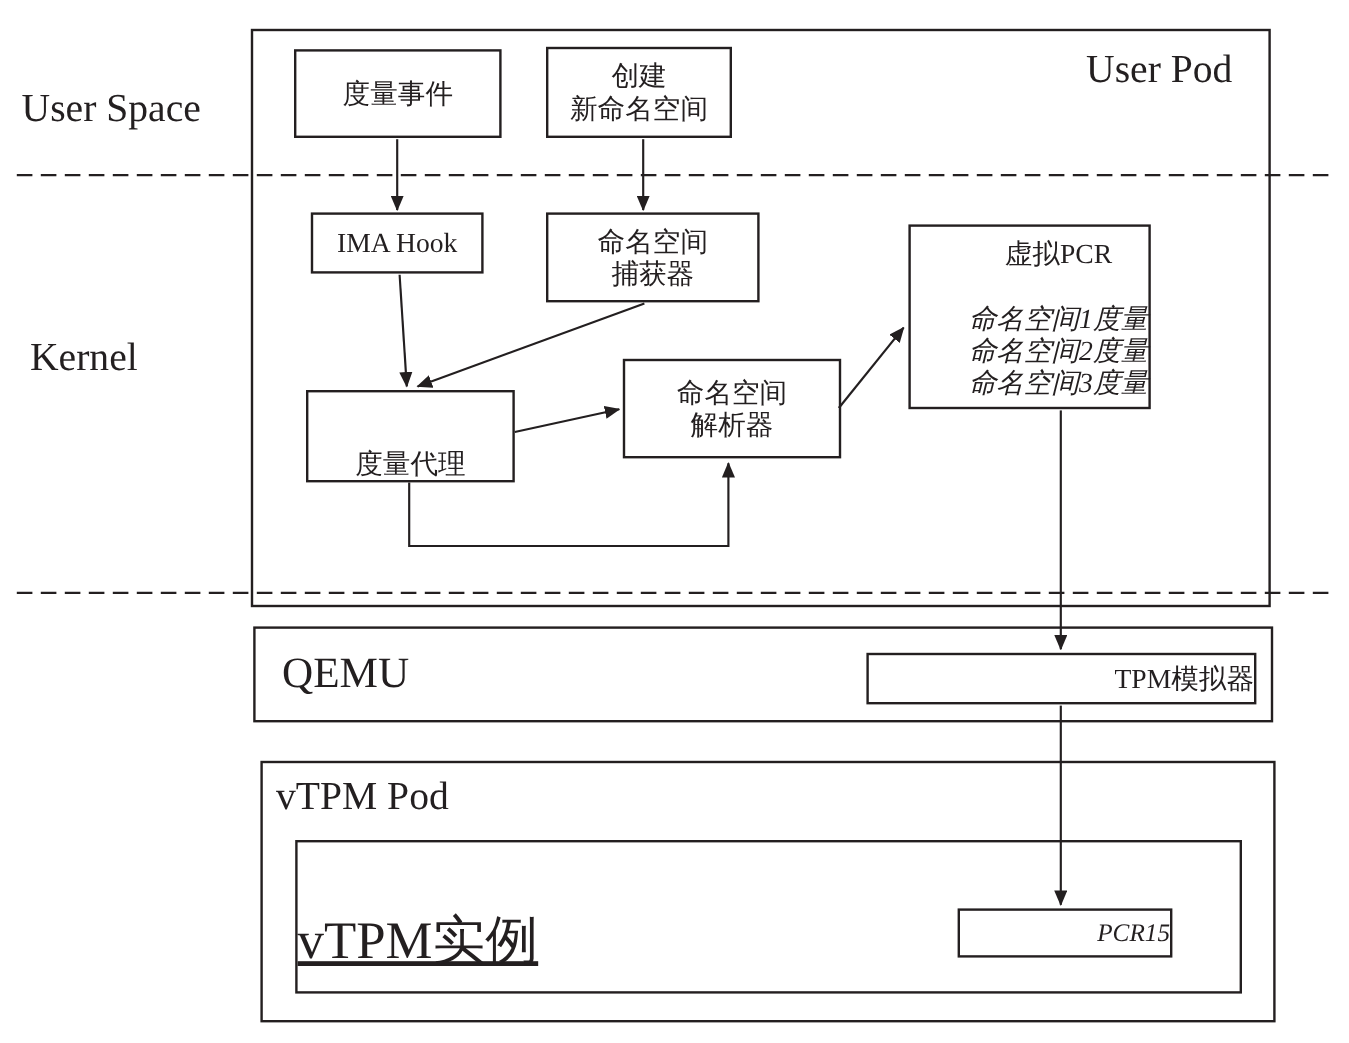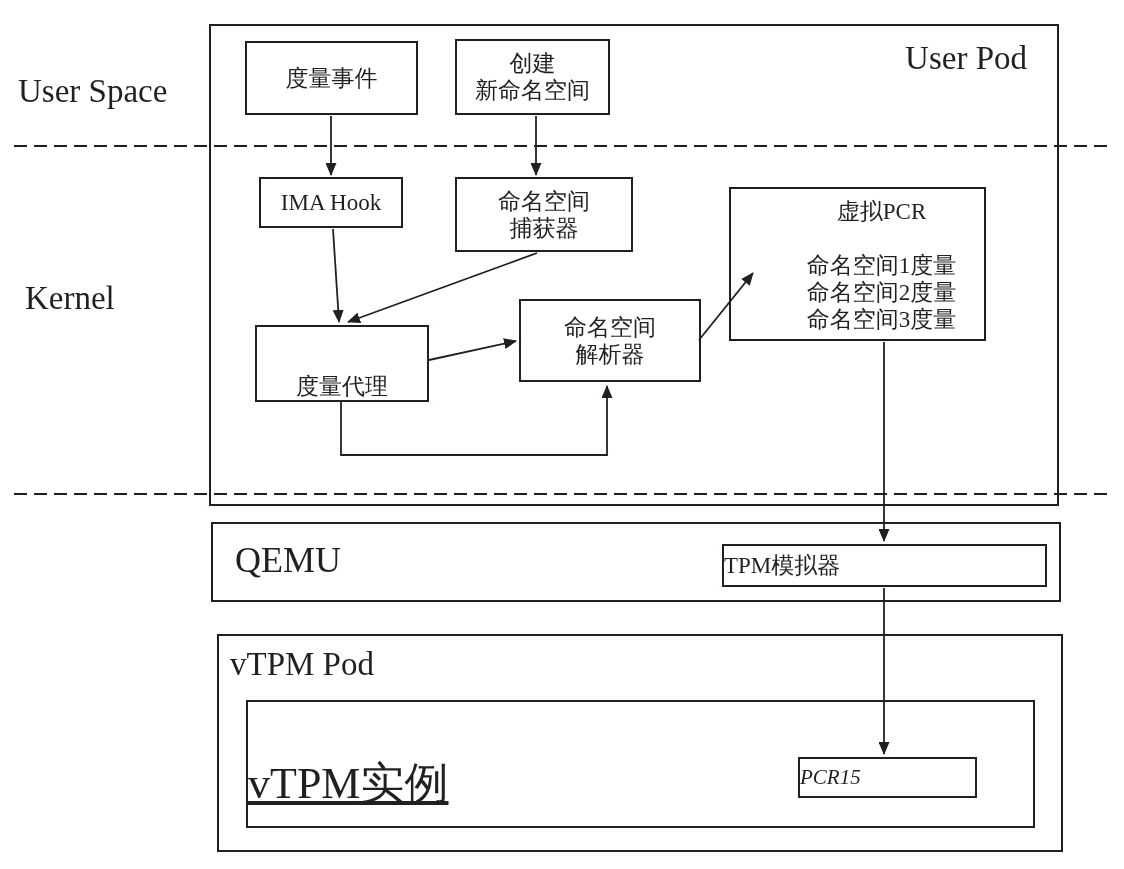--- a/index.html
+++ b/index.html
@@ -14,24 +14,24 @@
   }
   .node {
     display:flex; flex-direction:column; align-items:center; justify-content:center;
     font-size:23px; line-height:27px; text-align:center;
   }
   .region-label { position:absolute; font-size:33px; line-height:1.05; white-space:nowrap; }
   .pod-title   { position:absolute; font-size:33px; line-height:1.05; white-space:nowrap; }
   .qemu-title  { position:absolute; left:22px; top:50%; transform:translateY(-54%); font-size:36px; white-space:nowrap; }
   .vpcr { padding-top:9px; justify-content:flex-start; }
   .vpcr-title { font-size:23px; line-height:27px; }
-  .vpcr-entries { margin-top:27px; }
+  .vpcr-entries { margin-top:27px;font-style:italic; }
   .vpcr-entries div { font-size:23px; line-height:27px; }
   .tpm-node, .pcr-node {
-    display:flex; align-items:center; justify-content:flex-start; text-align:center;
+    display:flex; align-items:center; justify-content:flex-end; text-align:center;
   }
   .tpm-node { font-size:23px; }
   .pcr-node { font-size:21px;font-style:italic; }
   .vtpm-instance-label {
     position:absolute; left:0; right:0; top:59px; text-align:left;
     font-size:44px; line-height:1.05;text-decoration:underline;
   }
   svg.overlay { position:absolute; left:0; top:0; z-index:5; pointer-events:none; }
   .layer { position:absolute; inset:0; z-index:1; }
 </style>
@@ -69,21 +69,21 @@
 
     <div class="box node" style="left:255px; top:325px; width:174px; height:77px;justify-content:flex-end;">
       <span>度量代理</span>
     </div>
 
     <div class="box node" style="left:519px; top:299px; width:182px; height:83px;">
       <span>命名空间</span>
       <span>解析器</span>
     </div>
 
-    <div class="box node vpcr" style="left:729px; top:187px; width:257px; height:154px;padding-left:48px;">
+    <div class="box node vpcr" style="left:757px; top:187px; width:202px; height:154px;padding-left:48px;">
       <div class="vpcr-title">虚拟PCR</div>
       <div class="vpcr-entries">
         <div>命名空间1度量</div>
         <div>命名空间2度量</div>
         <div>命名空间3度量</div>
       </div>
     </div>
 
     <div class="box" style="left:211px; top:522px; width:850px; height:80px;padding-left:25px;">
       <div class="qemu-title">QEMU</div>

